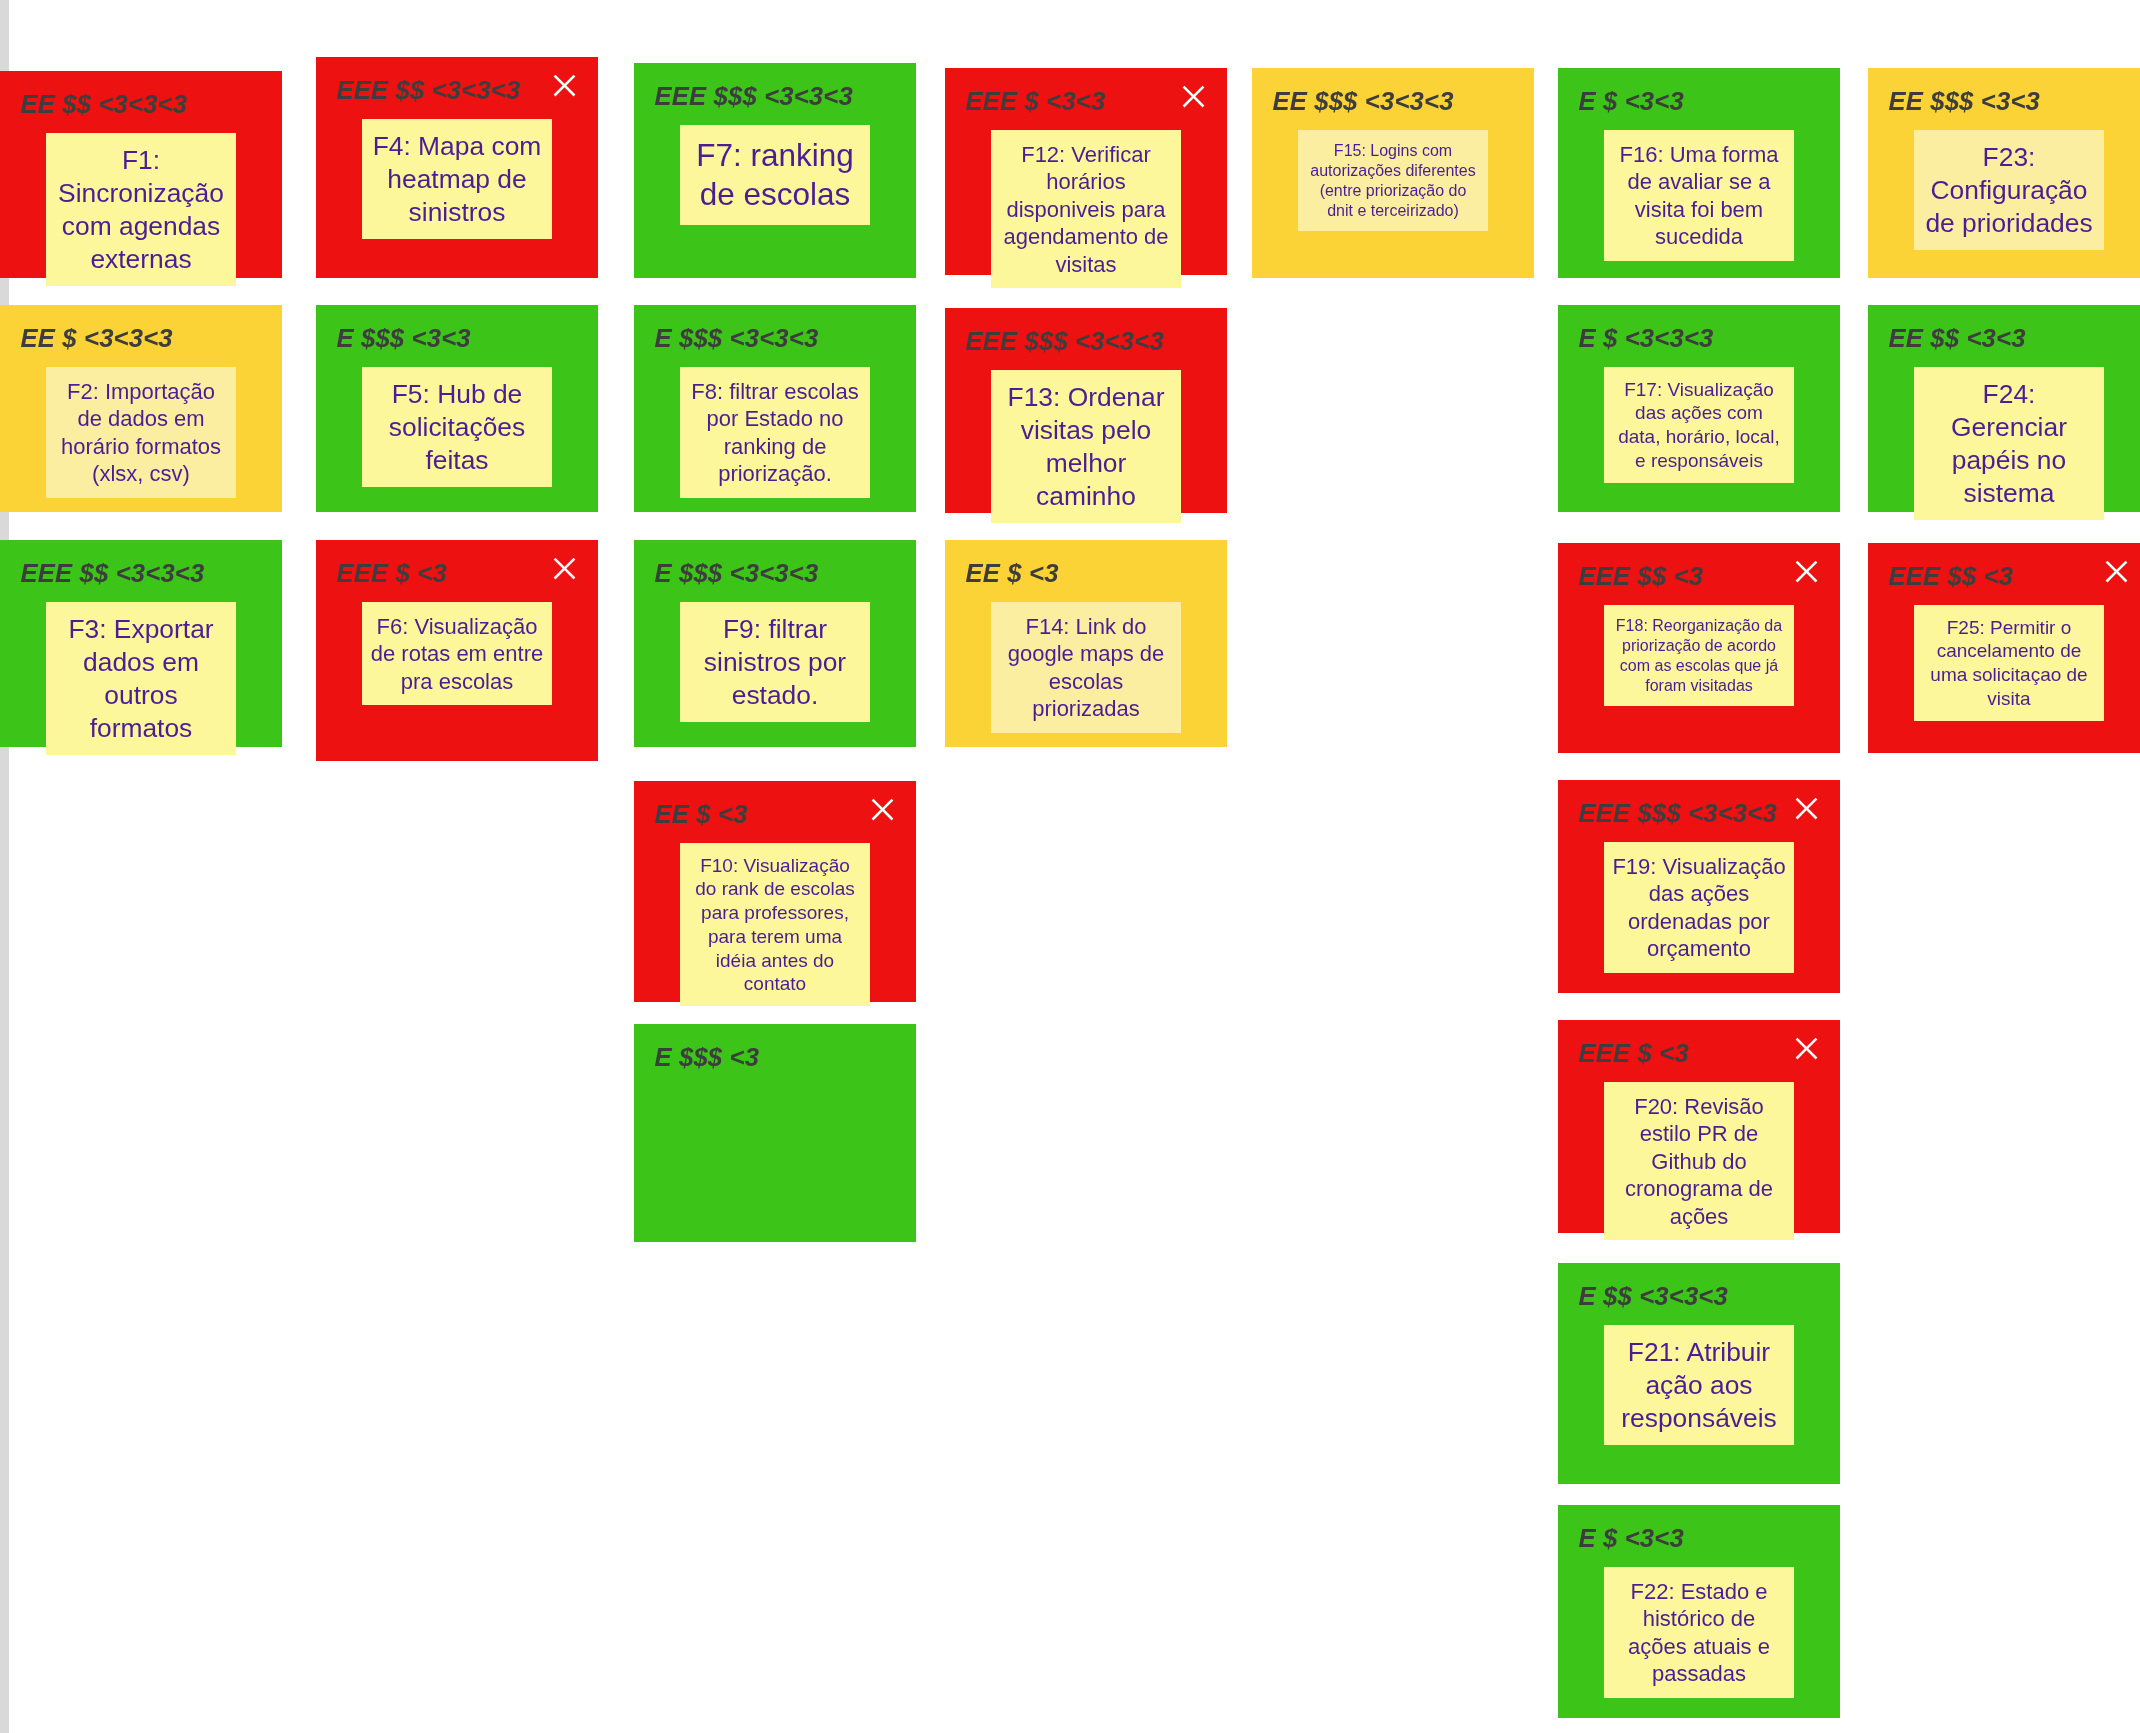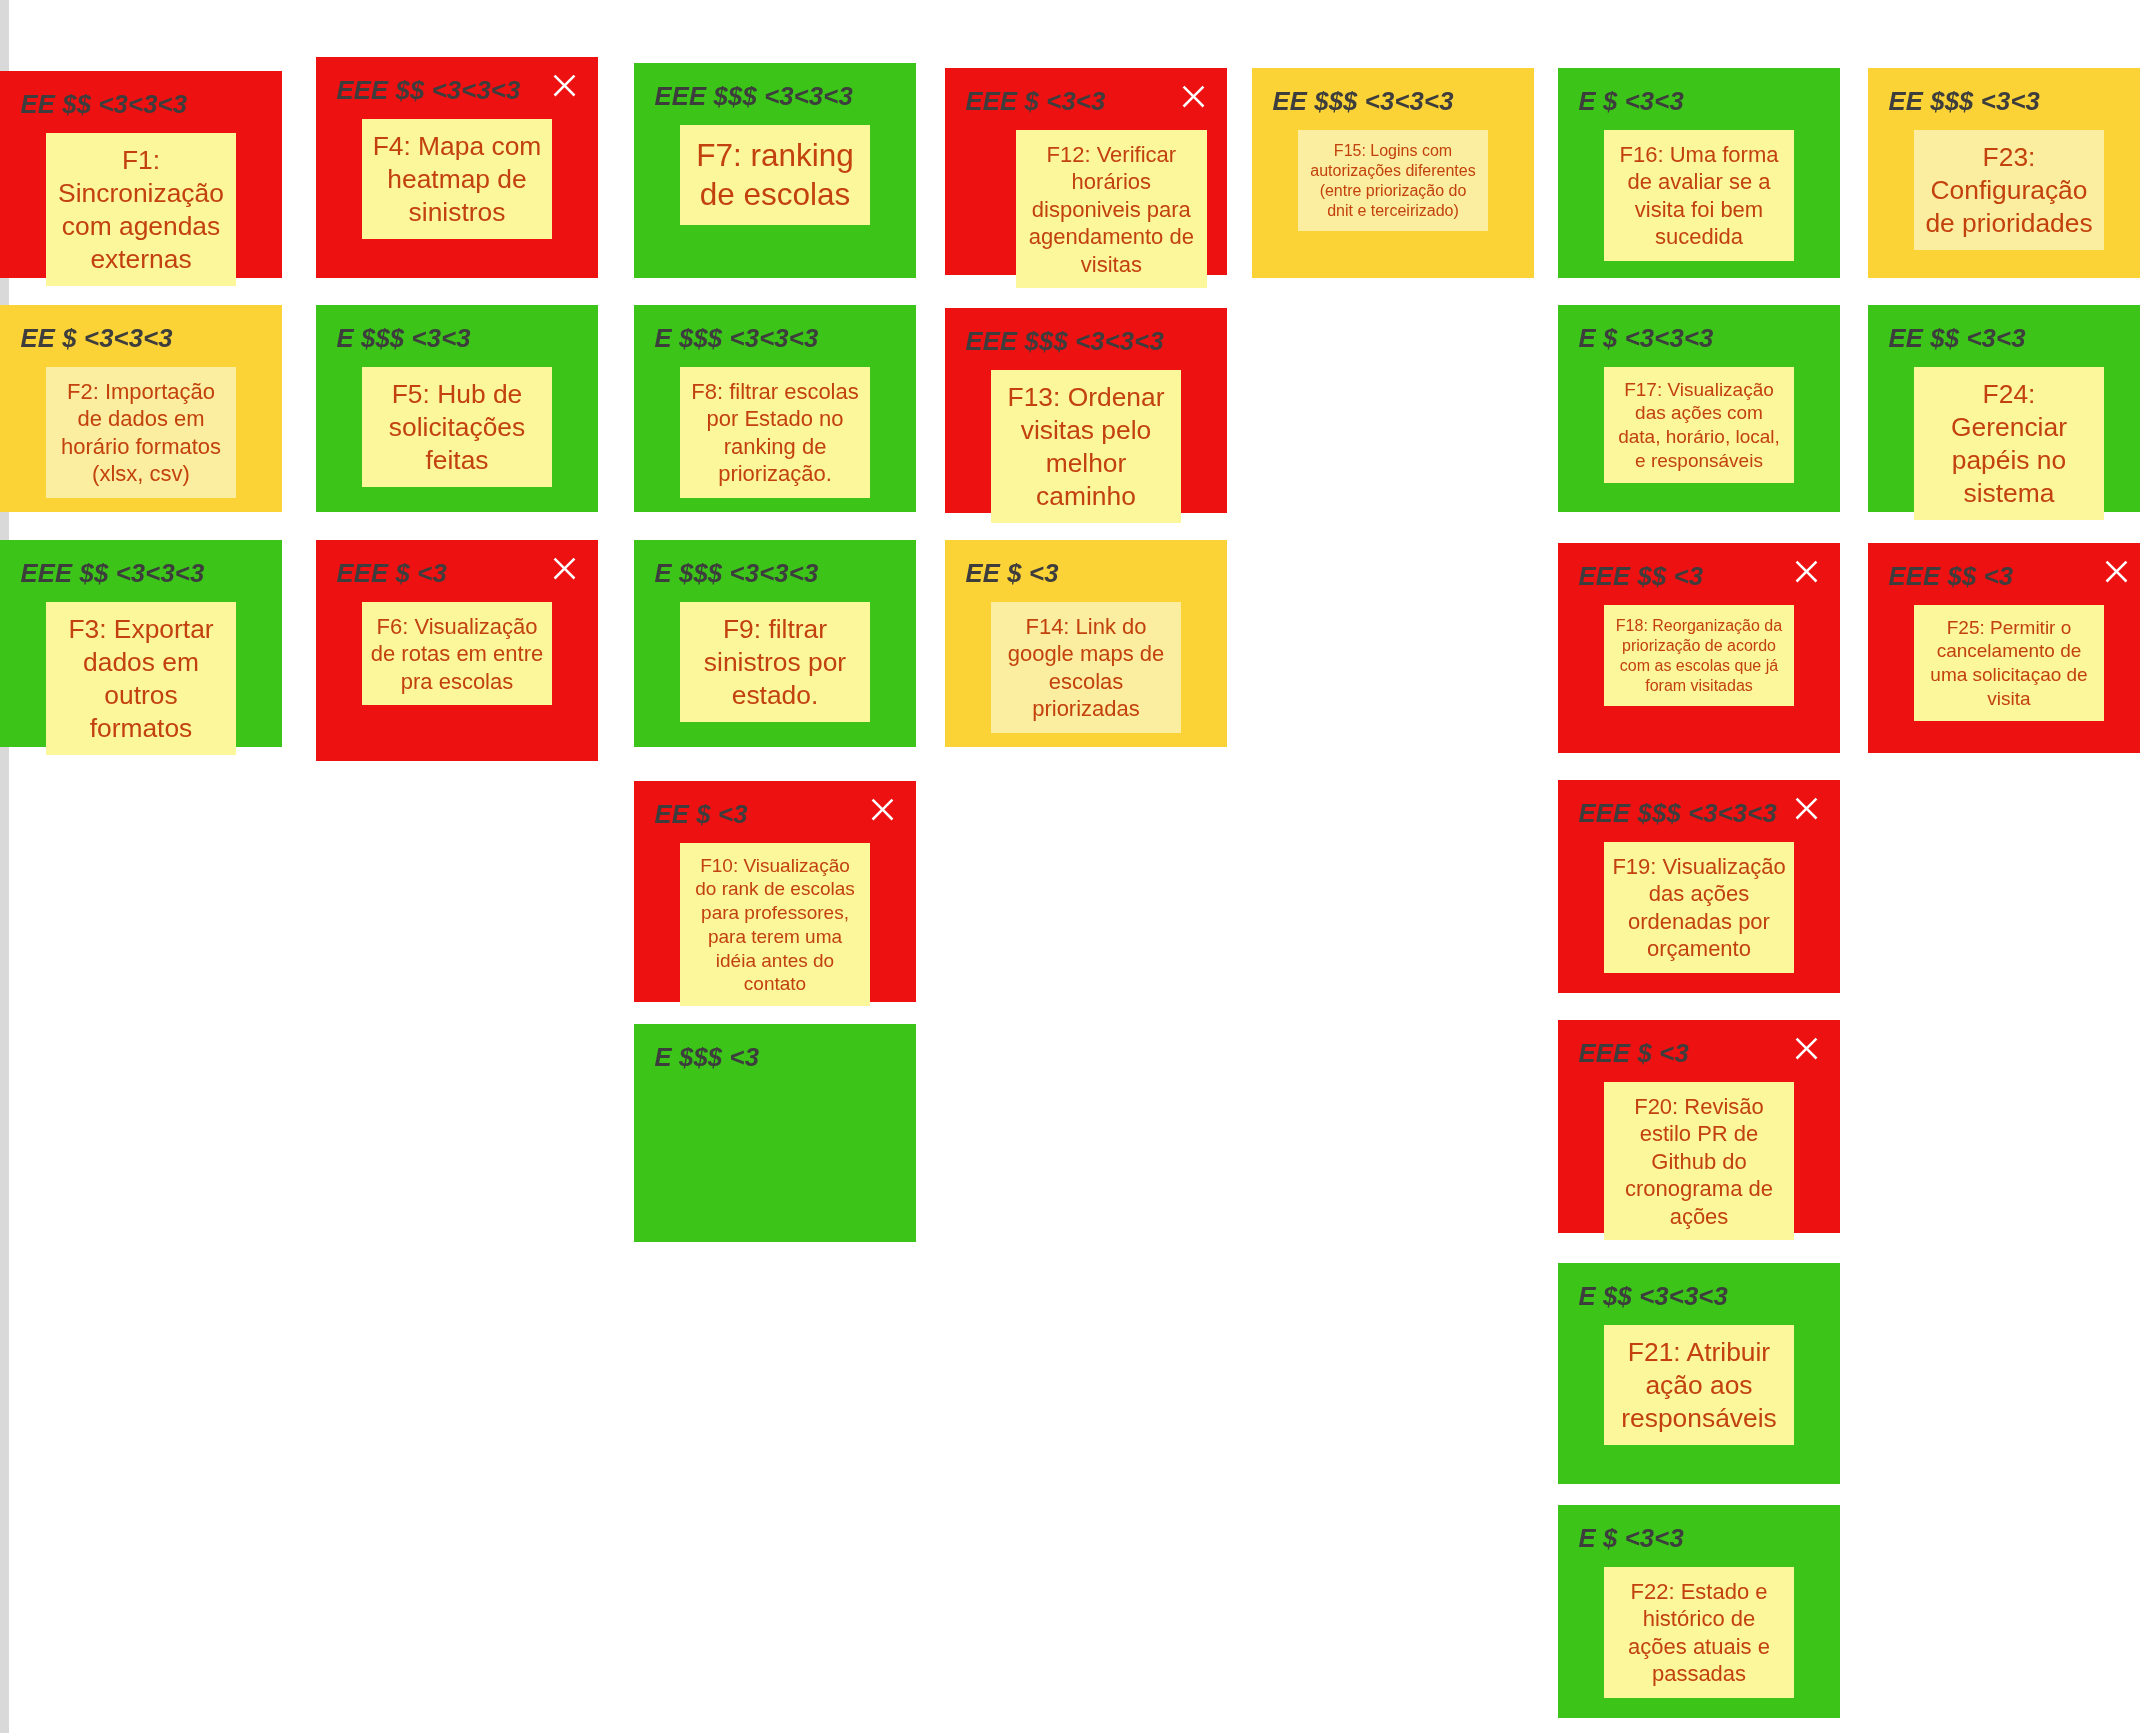--- a/index.html
+++ b/index.html
@@ -71,21 +71,21 @@
     top: 13.6px;
     right: 19px;
     width: 29px;
     height: 29px;
     color: #ffffff;
   }
   .close-icon svg { display: block; width: 29px; height: 29px; }
 
   .note {
     background: #fbf79a;
-    color: #c2410c;
+    color: #4c1d95;
     box-sizing: border-box;
     text-align: center;
     line-height: 1.25;
     padding: 10.2px 8.5px;
     width: 79%;
     display: flex;
     align-items: center;
     justify-content: center;
   }
   .note.pale { background: #fbeea0; }
@@ -160,21 +160,21 @@
             <path d="M4.5 3 L12 10.5 L19.5 3 L21 4.5 L13.5 12 L21 19.5 L19.5 21 L12 13.5 L4.5 21 L3 19.5 L10.5 12 L3 4.5 Z" fill="#ffffff"></path>
           </svg>
         </span>
         <div class="note sz-sm">F10: Visualização do rank de escolas para professores, para terem uma idéia antes do contato</div>
       </div>
       <div class="card green" style="position: absolute; top: 1024px; height: 218px; width: 282px; gap: 40px;">
         <div class="card-header">E $$$ &lt;3</div>
       </div>
     </div>
     <div class="column" style="left: 945px; width: 282px;">
-      <div class="card red" style="position: absolute; top: 68px; height: 207px; width: 282px; align-items: flex-end;">
+      <div class="card red" style="position: absolute; top: 68px; height: 207px; width: 282px;">
         <div class="card-header">EEE $ &lt;3&lt;3</div>
         <span class="close-icon">
           <svg viewBox="0 0 24 24">
             <path d="M4.5 3 L12 10.5 L19.5 3 L21 4.5 L13.5 12 L21 19.5 L19.5 21 L12 13.5 L4.5 21 L3 19.5 L10.5 12 L3 4.5 Z" fill="#ffffff"></path>
           </svg>
         </span>
         <div class="note sz-md">F12: Verificar horários disponiveis para agendamento de visitas</div>
       </div>
       <div class="card red" style="position: absolute; top: 308px; height: 205px; width: 282px;">
         <div class="card-header">EEE $$$ &lt;3&lt;3&lt;3</div>

